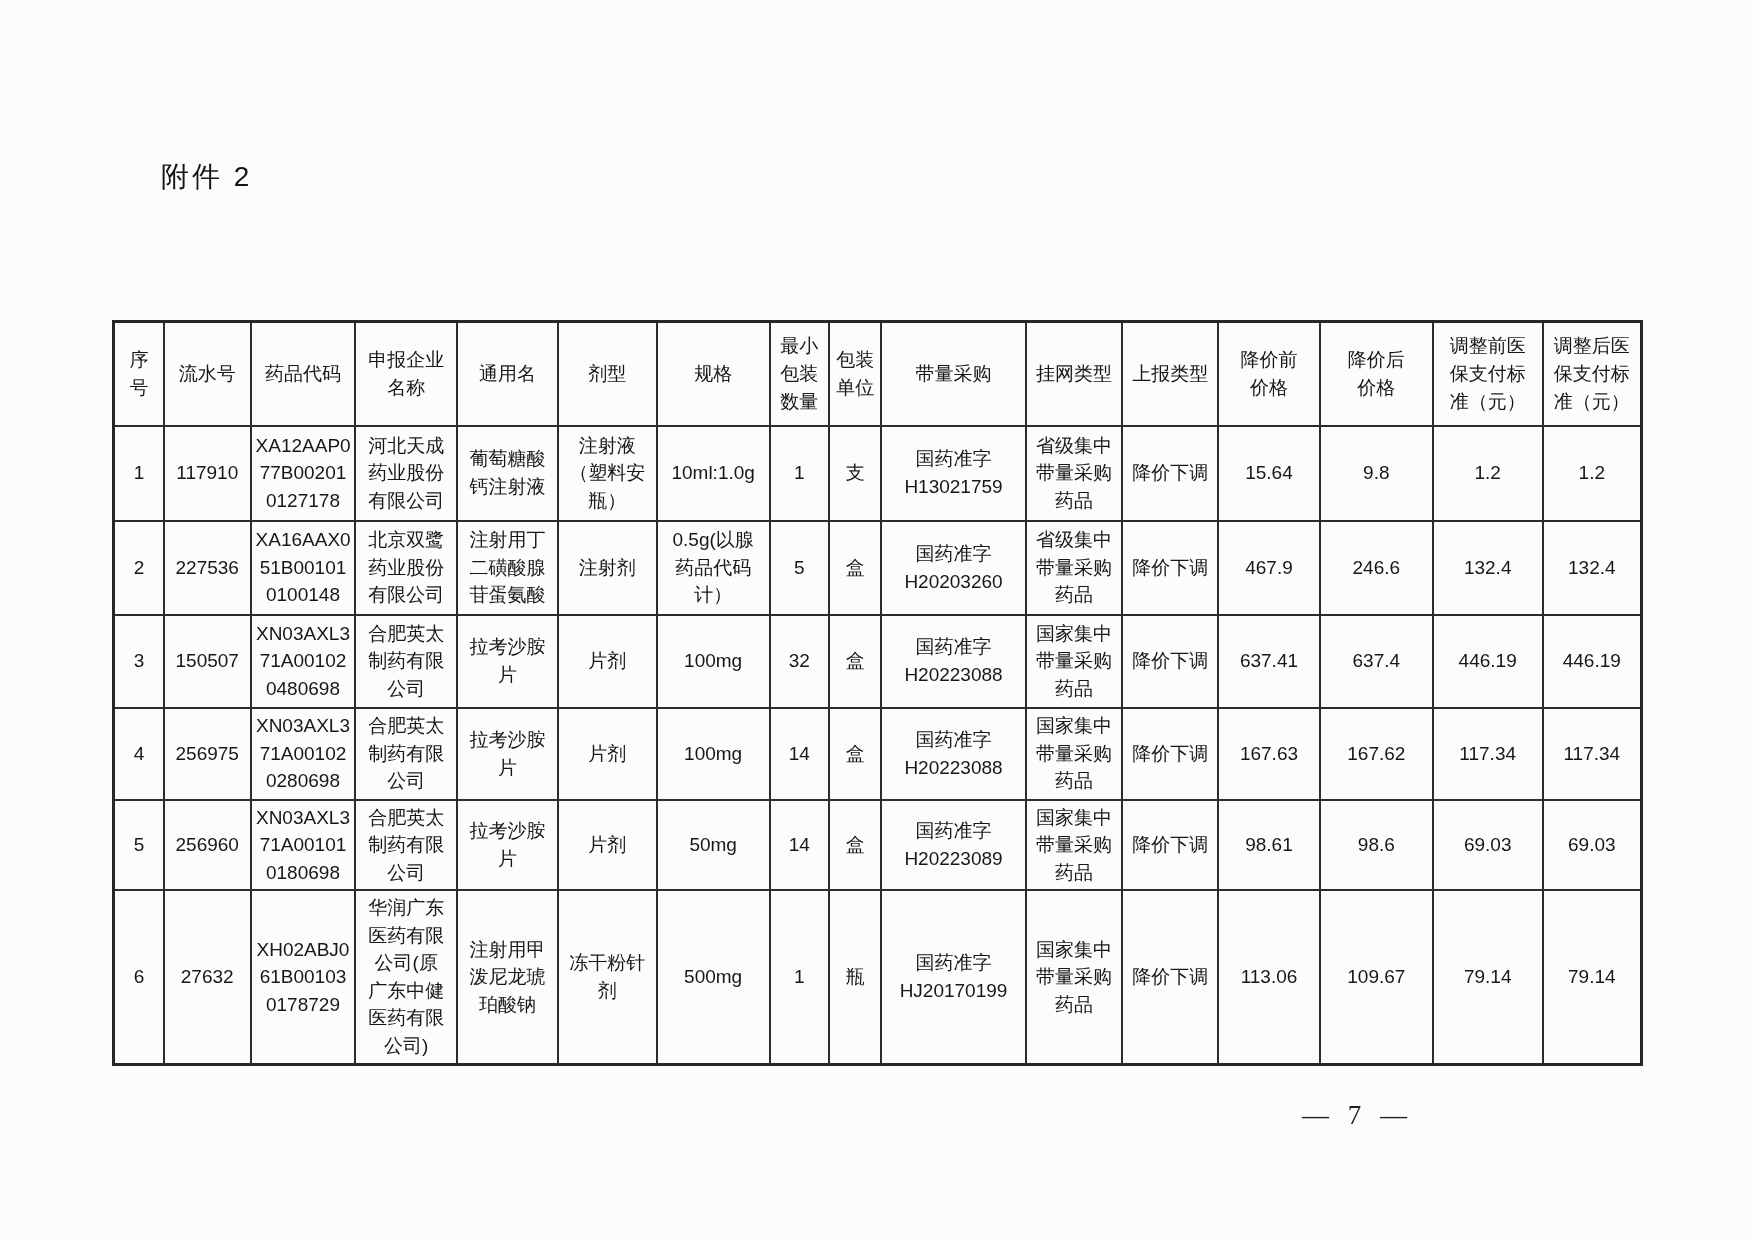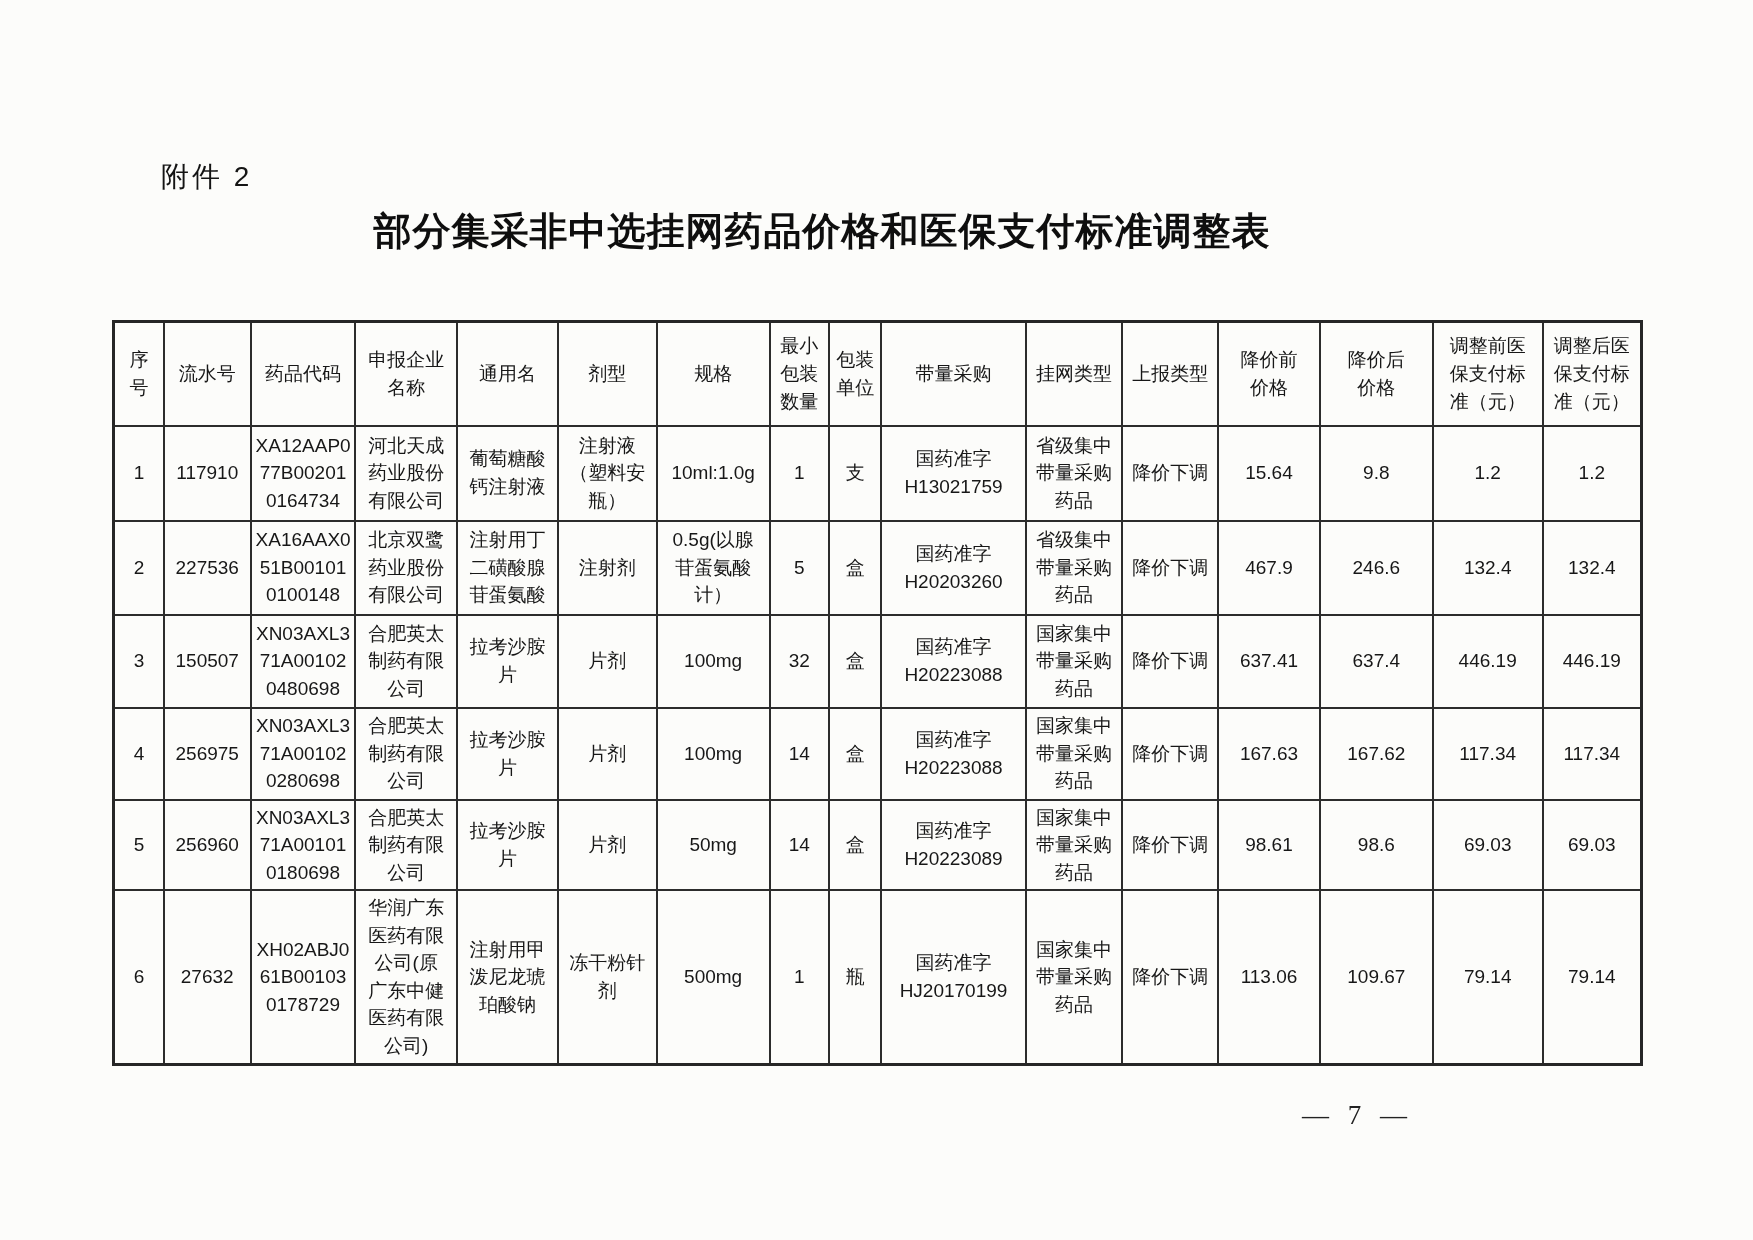--- a/index.html
+++ b/index.html
@@ -73,21 +73,20 @@
     white-space: pre;
   }
 </style>
 </head>
 <body>
 
 <div class="sheet">
 
   <div class="attachment-label">附件 2</div>
 
-  <div class="doc-title">部分集采非中选挂网药品价格和医保支付标准调整表</div>
 
   <table class="price-table">
     <colgroup>
       <col style="width:50px">
       <col style="width:86px">
       <col style="width:104px">
       <col style="width:101px">
       <col style="width:100px">
       <col style="width:98px">
       <col style="width:112px">
@@ -131,21 +130,21 @@
 保支付标
 准（元）</th>
         </tr>
     </thead>
     <tbody>
         <tr style="height: 95px;">
           <td>1</td>
           <td>117910</td>
           <td>XA12AAP0
 77B00201
-0164734</td>
+0127178</td>
           <td>河北天成
 药业股份
 有限公司</td>
           <td>葡萄糖酸
 钙注射液</td>
           <td>注射液
 （塑料安
 瓶）</td>
           <td>10ml:1.0g</td>
           <td>1</td>
@@ -168,21 +167,21 @@
 51B00101
 0100148</td>
           <td>北京双鹭
 药业股份
 有限公司</td>
           <td>注射用丁
 二磺酸腺
 苷蛋氨酸</td>
           <td>注射剂</td>
           <td>0.5g(以腺
-苷蛋氨酸
+药品代码
 计）</td>
           <td>5</td>
           <td>盒</td>
           <td>国药准字
 H20203260</td>
           <td>省级集中
 带量采购
 药品</td>
           <td>降价下调</td>
           <td>467.9</td>

